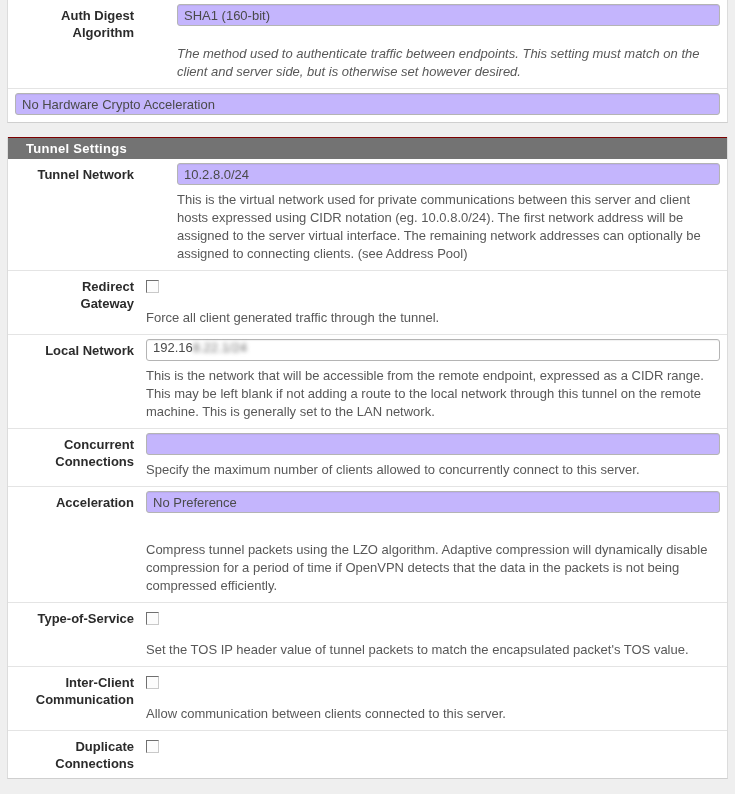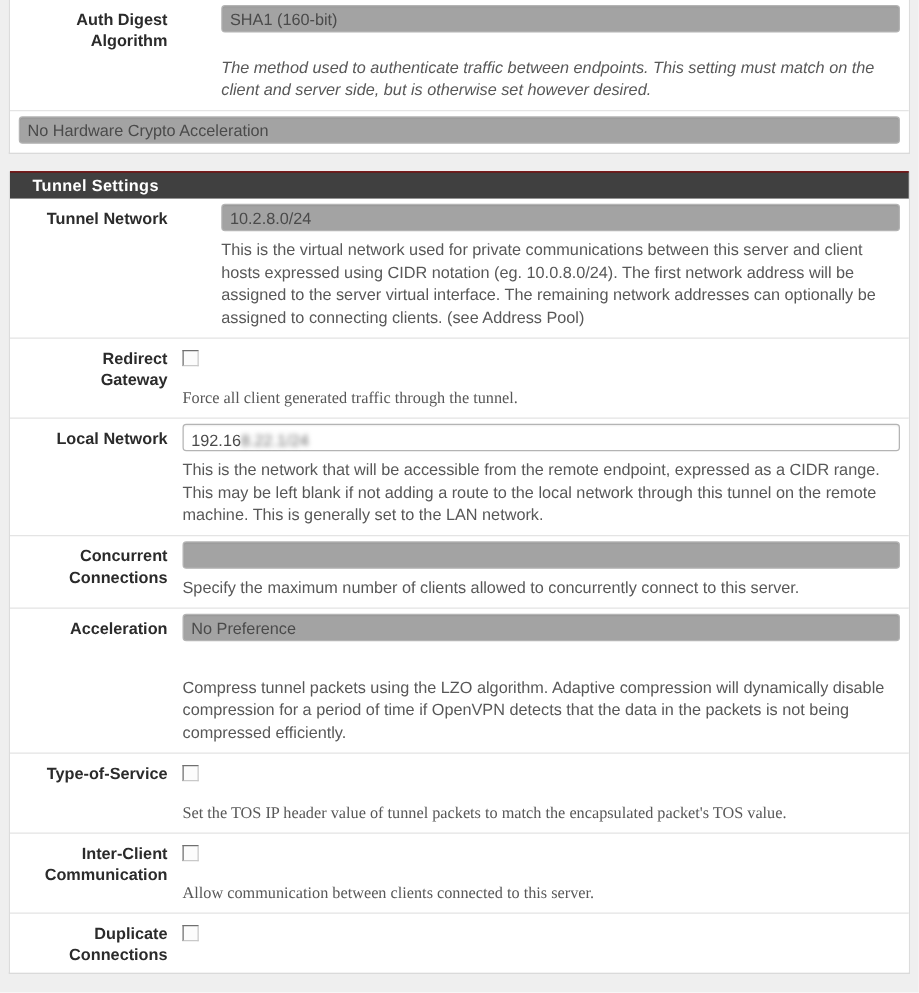--- a/index.html
+++ b/index.html
@@ -46,31 +46,31 @@
     flex:1;
     padding:4px 7px 7px 7px;
     color:#575757;
   }
   .txt-input {
     display:block;
     width:100%;
     height:22px;
     border:1px solid #b4b4b4;
     border-radius:3px;
-    background:#a3a3a3;
+    background:#c4b5fd;
     box-shadow: inset 0 1px 1px rgba(0,0,0,0.06);
     padding:0 6px;
     font-family:"Liberation Sans", sans-serif;
     font-size:13px;
     color:#4a4a4a;
     outline:none;
   }
   .fake-input {
     display:flex;
-    align-items:flex-end;
+    align-items:flex-start;
     width:100%;
     height:22px;
     border:1px solid #b4b4b4;
     border-radius:3px;
     background:#ffffff;
     box-shadow: inset 0 1px 1px rgba(0,0,0,0.06);
     padding:0 6px;
     font-size:13px;
     color:#4a4a4a;
     white-space:pre;
@@ -85,21 +85,21 @@
     border-top:1px solid #6f6f6f;
     border-left:1px solid #6f6f6f;
     border-right:1px solid #c9c9c9;
     border-bottom:1px solid #c9c9c9;
     cursor:pointer;
   }
   .desc { line-height:18px; color:#585858; }
   .desc.after-select { margin-top:19px;font-style:italic; }
   .desc.after-select-lg { margin-top:28px; }
   .desc.after-text { margin-top:6px; }
-  .desc.after-cb { margin-top:13px;font-family:Liberation Serif, serif; }
+  .desc.after-cb { margin-top:13px; }
 </style>
 </head>
 <body>
 
 <div class="viewport">
 
   <div class="tbl first">
 
     <div class="row first">
       <div class="label-cell">Auth Digest Algorithm</div>
@@ -114,21 +114,21 @@
         <input type="text" readonly="" class="txt-input" value="No Hardware Crypto Acceleration" style="">
       </div>
     </div>
 
   </div>
 
   <div class="section-gap"></div>
 
   <div class="tbl">
 
-    <div class="section-header" style="background: #404040; padding-left: 18px;">Tunnel Settings</div>
+    <div class="section-header" style="background: #737373; padding-left: 18px;">Tunnel Settings</div>
 
     <div class="row first">
       <div class="label-cell">Tunnel Network</div>
       <div class="content-cell">
         <input type="text" class="txt-input" value="10.2.8.0/24" style="">
         <div class="desc after-text">This is the virtual network used for private communications between this server and client hosts expressed using CIDR notation (eg. 10.0.8.0/24). The first network address will be assigned to the server virtual interface. The remaining network addresses can optionally be assigned to connecting clients. (see Address Pool)</div>
       </div>
     </div>
 
     <div class="row">

